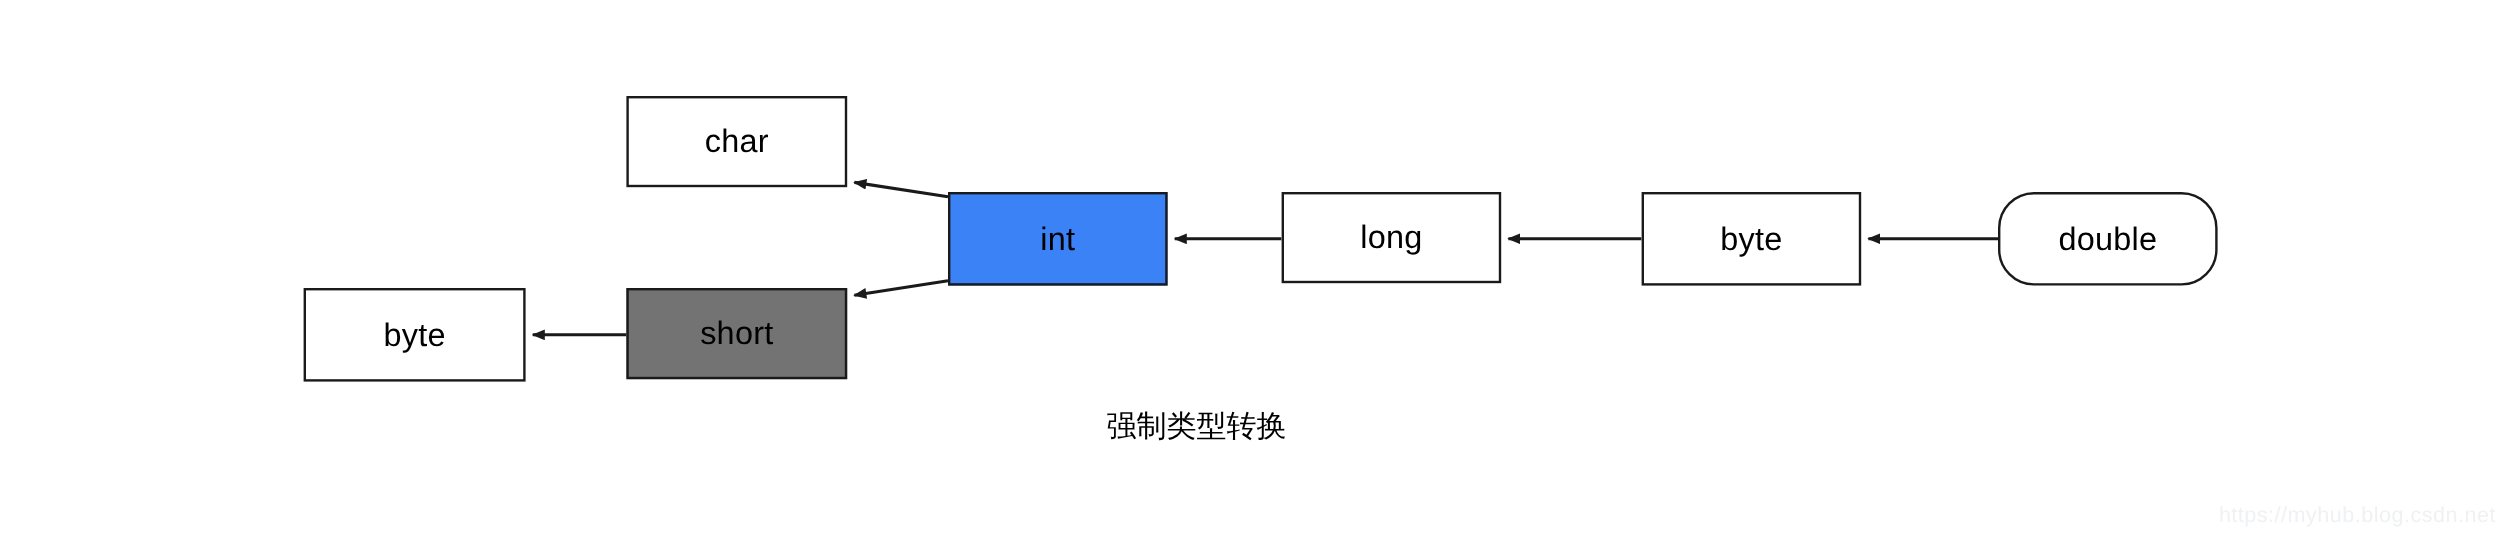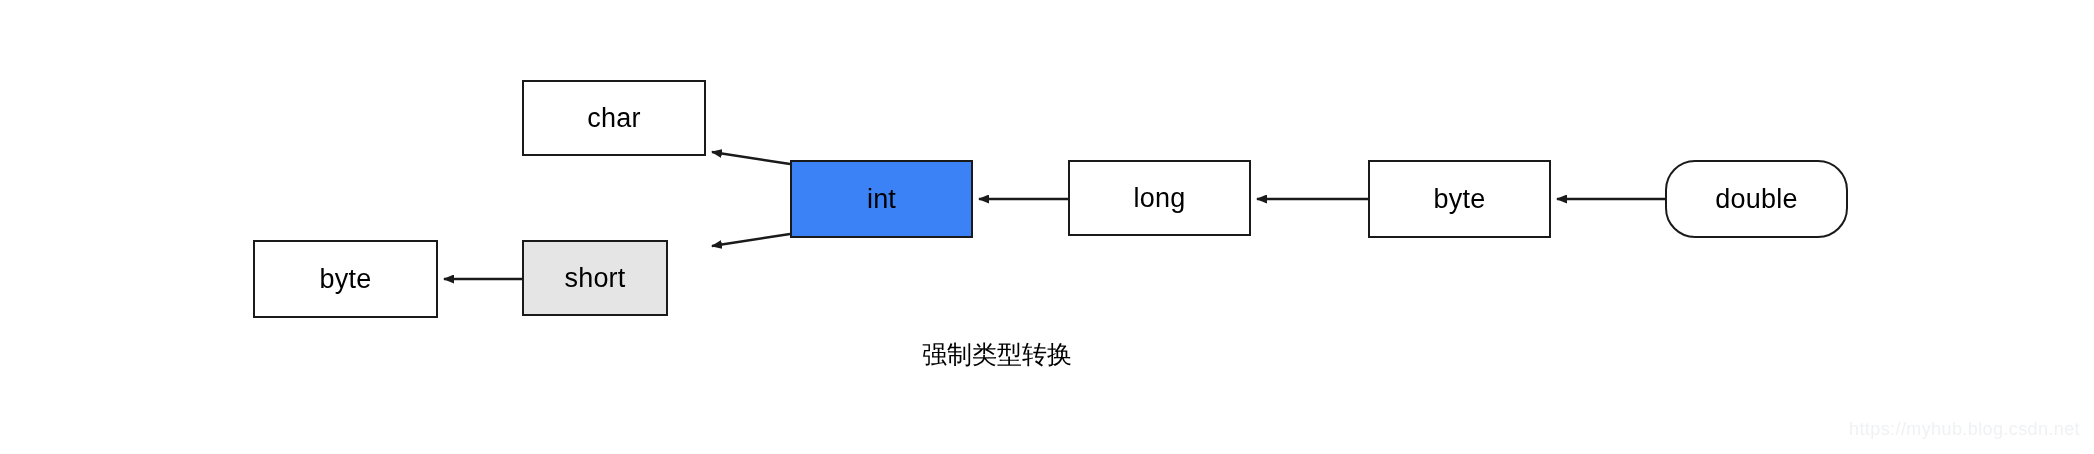--- a/index.html
+++ b/index.html
@@ -109,21 +109,21 @@
   </div>
   <div class="type-box" style="left: 1368px; top: 160px; width: 183px; height: 78px; border-color: rgb(26, 26, 26); background: rgb(255, 255, 255);">
     <span class="box-label">byte</span>
   </div>
   <div class="type-box" style="left: 1665px; top: 160px; width: 183px; height: 78px; border-color: rgb(26, 26, 26); background: rgb(255, 255, 255); border-radius: 30px;">
     <span class="box-label">double</span>
   </div>
   <div class="type-box" style="left: 253px; top: 240px; width: 185px; height: 78px; border-color: rgb(26, 26, 26); background: rgb(255, 255, 255);">
     <span class="box-label">byte</span>
   </div>
-  <div class="type-box" style="left: 522px; top: 240px; width: 146px; height: 76px; border-color: rgb(26, 26, 26); background: #e5e5e5;">
+  <div class="type-box" style="left: 522px; top: 240px; width: 184px; height: 76px; border-color: rgb(26, 26, 26); background: #737373;">
     <span class="box-label">short</span>
   </div>
 
   <div id="diagram-caption">
     <span class="caption-text">强制类型转换</span>
   </div>
 
   <div id="watermark" style="color: rgb(239, 241, 243);">https://myhub.blog.csdn.net</div>
 
 </div>

